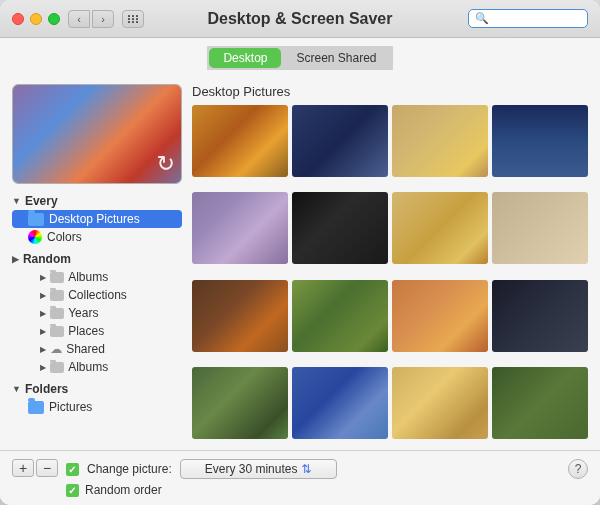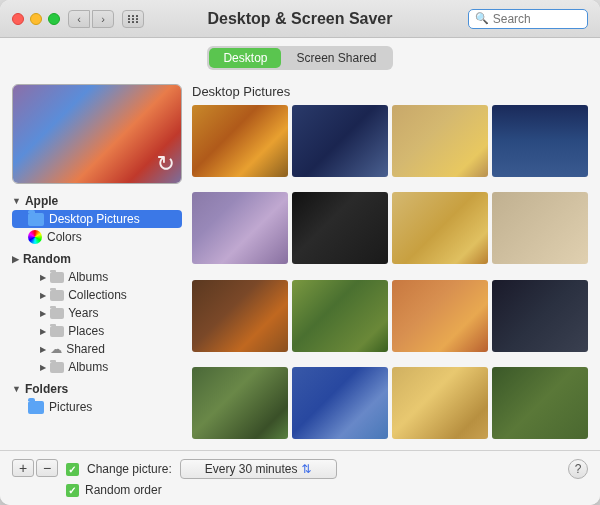--- a/index.html
+++ b/index.html
@@ -112,21 +112,21 @@
     .tabs-row {
       display: flex;
       justify-content: center;
       padding: 8px 0 6px;
       background: #f5f5f5;
       flex-shrink: 0;
     }
     .tab-group {
       display: flex;
       background: #d0d0d0;
-      border-radius: 6px;
+      border-radius: 0;
       padding: 2px;
       gap: 1px;
     }
     .tab {
       padding: 3px 14px;
       border-radius: 5px;
       font-size: 12px;
       cursor: pointer;
       color: #333;
     }
@@ -408,21 +408,20 @@
           <div class="grid-dot"></div>
           <div class="grid-dot"></div>
         <div class="grid-dot"></div>
           <div class="grid-dot"></div>
           <div class="grid-dot"></div>
       </div>
     </div>
     <span class="title-text">Desktop &amp; Screen Saver</span>
     <div class="search-box">
       <span class="search-icon">🔍</span>
-      <input class="search-input" type="text" placeholder="Search" style="">
     </div>
   </div>
 
   <div class="tabs-row">
     <div class="tab-group">
       <div class="tab active">Desktop</div>
       <div class="tab">Screen Shared</div>
     </div>
   </div>
 
@@ -432,21 +431,21 @@
       <div class="preview-box">
         <div class="preview-img"></div>
         <div class="preview-arrows">↻</div>
       </div>
 
       <div class="sidebar">
 
         <div class="sidebar-section">
           <div class="sidebar-section-header">
             <span class="triangle">▼</span>
-            <span>Apple</span>
+            <span>Every</span>
           </div>
           <div class="sidebar-item selected">
             <div class="folder-icon"></div>
             <span>Desktop Pictures</span>
           </div>
           <div class="sidebar-item">
             <div class="color-icon"></div>
             <span>Colors</span>
           </div>
         </div>

